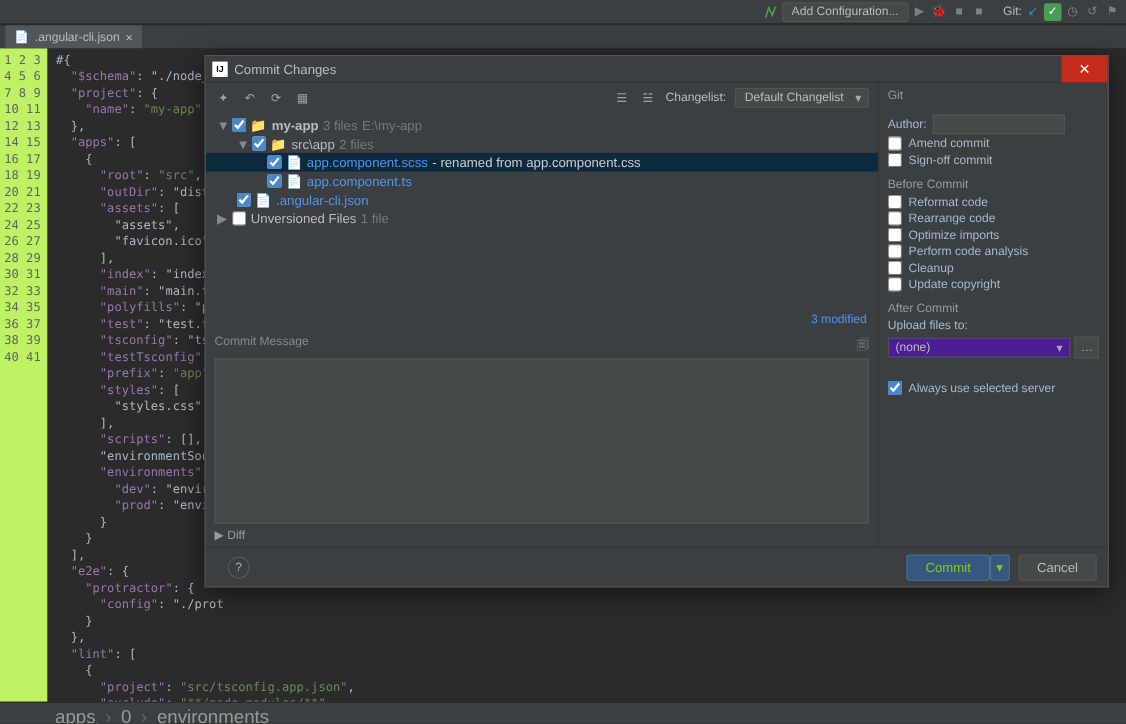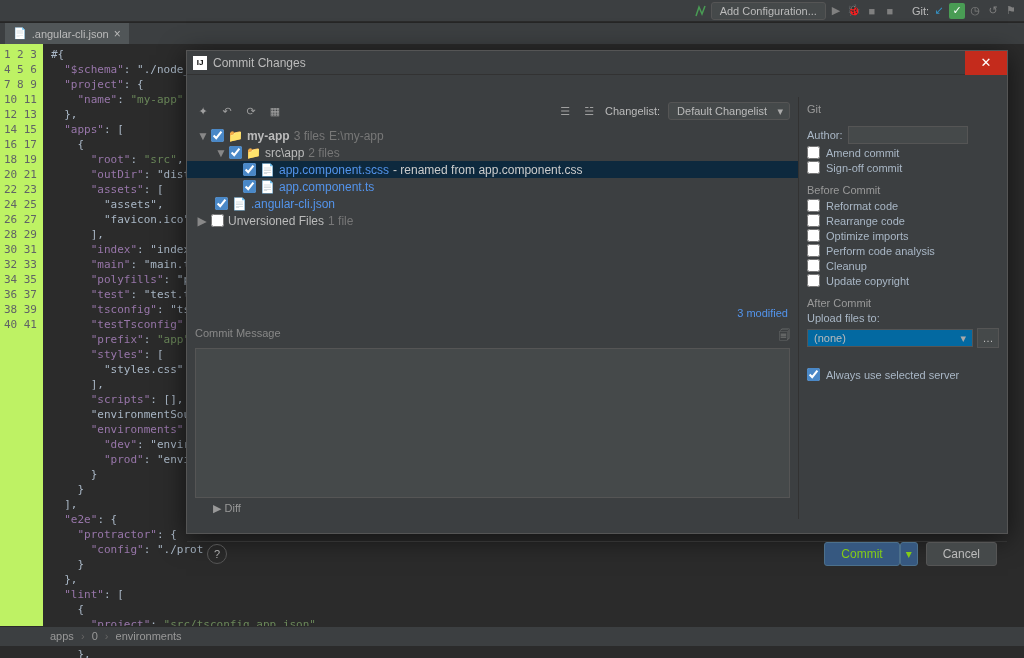--- a/index.html
+++ b/index.html
@@ -67,33 +67,33 @@
     font-size:11px;
     padding:3px 0 0 8px;
     line-height:15px;
     white-space:pre;
     color:#a9b7c6;
   }
   .kw { color:#9876aa; }
   .str { color:#6a8759; }
   
   .breadcrumbs {
-    position:absolute; bottom:12px; left:0; right:0;
+    position:absolute; bottom:0; left:0; right:0;
     height:20px; background:#3c3f41; border-top:1px solid #2b2b2b;
-    padding:3px 10px 0 50px; color:#999; font-size:11px;
+    padding:3px 10px 0 50px; color:#999; font-size:17px;
   }
   .breadcrumbs span.sep { color:#666; margin:0 4px; }
   .dialog {
     position:absolute;
     left:186px; top:50px;
     width:822px; height:484px;
     background:#3c3f41;
     border:1px solid #555;
     box-shadow:0 5px 25px rgba(0,0,0,.6);
-    display:flex; flex-direction:column;gap:22px;
+    display:flex; flex-direction:column;
   }
   .titlebar {
     height:24px; background:#3c3f41;
     display:flex; align-items:center;
     padding:0 0 0 6px;
     border-bottom:1px solid #323232;
   }
   .titlebar .logo { width:14px; height:14px; background:#fff; margin-right:6px; font-size:8px; display:flex; align-items:center; justify-content:center; color:#000; font-weight:bold;}
   .titlebar .title { color:#bbb; font-size:12px; }
   .titlebar .closebtn {
@@ -127,30 +127,30 @@
   .file-blue { color:#5394ec; }
   .tree-row.selected { background:#0d293e; }
   .note { color:#777; }
   .modified-count { text-align:right; padding:2px 10px 4px; color:#5394ec; font-size:11px;}
   .section-label { color:#888; padding:4px 8px 2px; font-size:11px;}
   .commit-input {
     margin:0 8px; height:150px;
     background:#45494a; border:1px solid #555; color:#bbb;
     padding:4px 6px; font-size:12px; resize:none; outline:none;
   }
-  .diff-bar { padding:4px 8px; color:#999; font-size:11px;margin-left:18px; }
+  .diff-bar { padding:4px 8px; color:#999; font-size:11px; }
   
   .r-label { color:#999; font-size:11px; }
   .r-row { display:flex; align-items:center; gap:6px; margin:2px 0; font-size:11px;}
   .r-row input[type=text] { background:#45494a; border:1px solid #555; color:#bbb; padding:2px 4px; font-size:11px; width:120px;}
   .r-row input[type=checkbox] { accent-color:#4a88c7; }
   .section-head { color:#999; margin-top:10px; margin-bottom:3px; font-size:11px;}
   .link { color:#5394ec; }
   .upload-row { display:flex; gap:4px; align-items:center; margin-top:4px;}
-  .upload-dd { flex:1; background:#0369a1; border:1px solid #555; color:#bbb; padding:2px 6px; font-size:11px; position:relative;}
+  .upload-dd { flex:1; background:#4c1d95; border:1px solid #555; color:#bbb; padding:2px 6px; font-size:11px; position:relative;}
   .upload-dd::after {content:"▾"; position:absolute; right:6px; top:2px; color:#aaa;}
   .upload-btn { width:22px; height:20px; background:#45494a; border:1px solid #555; color:#bbb; display:flex; align-items:center; justify-content:center; }
   
   .dialog-footer {
     height:38px; border-top:1px solid #323232;
     display:flex; align-items:center; padding:0 10px;
   }
   .help-btn { width:20px; height:20px; border:1px solid #555; border-radius:50%; display:flex; align-items:center;justify-content:center; color:#aaa;font-size:11px; margin-left:10px;}
   .dialog-footer .spacer { flex:1; }
   .btn {

